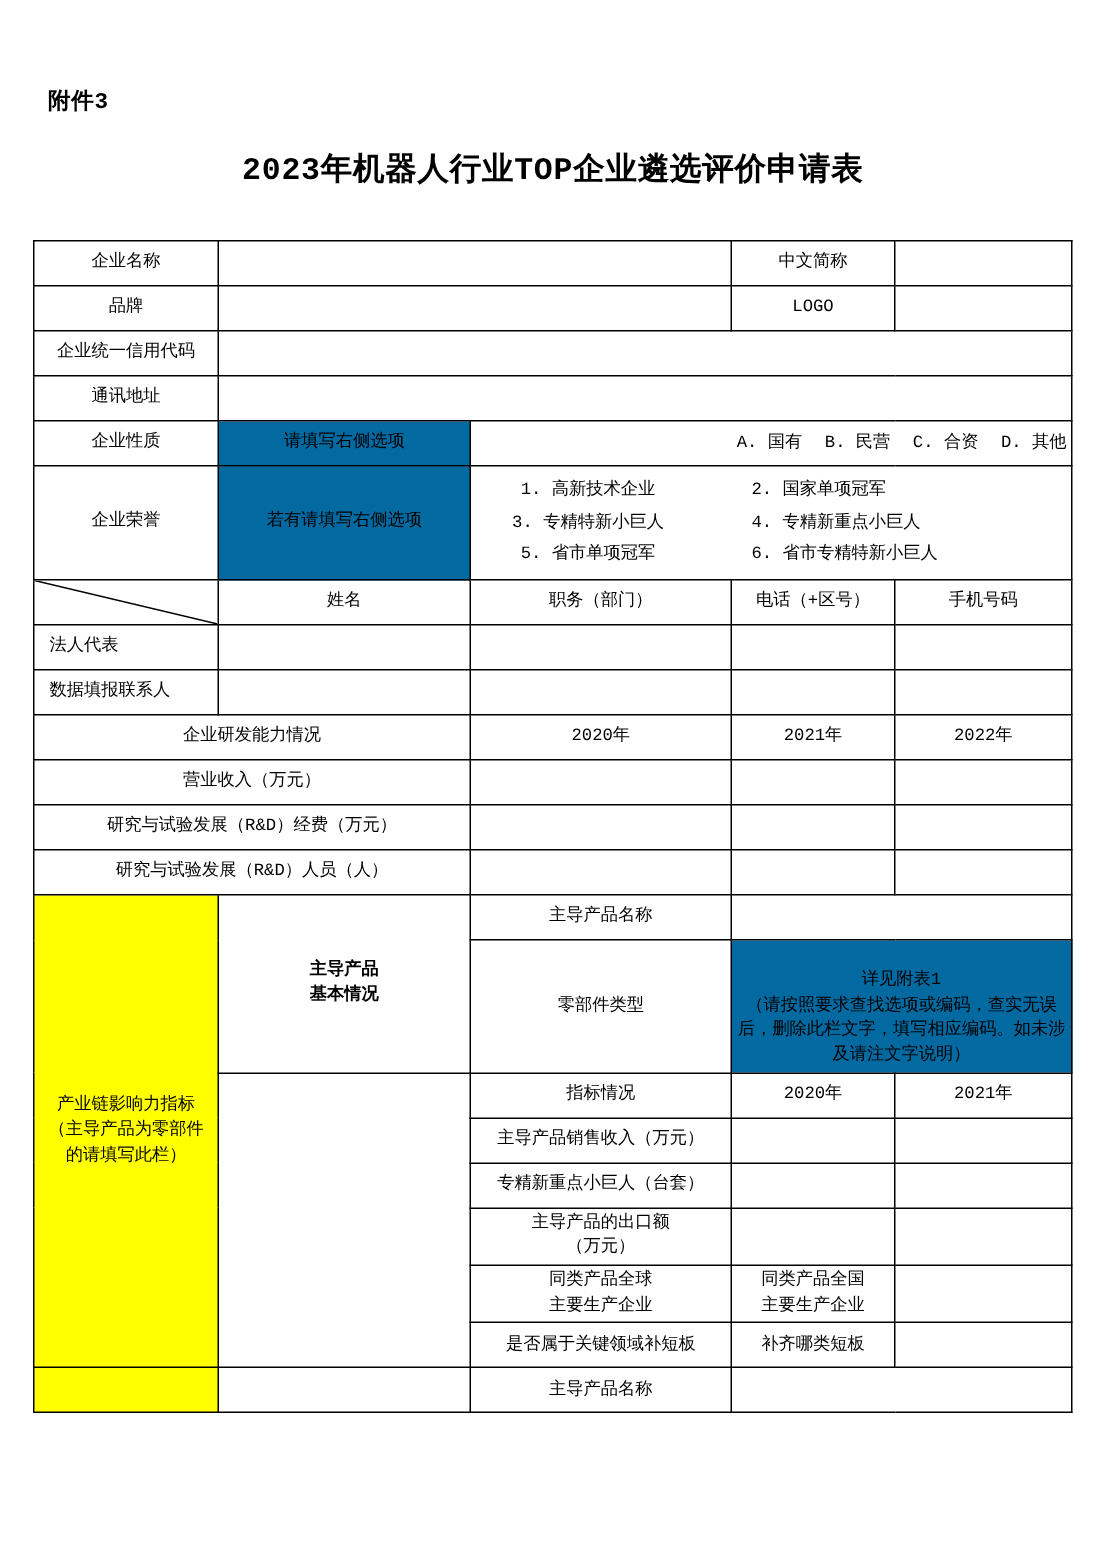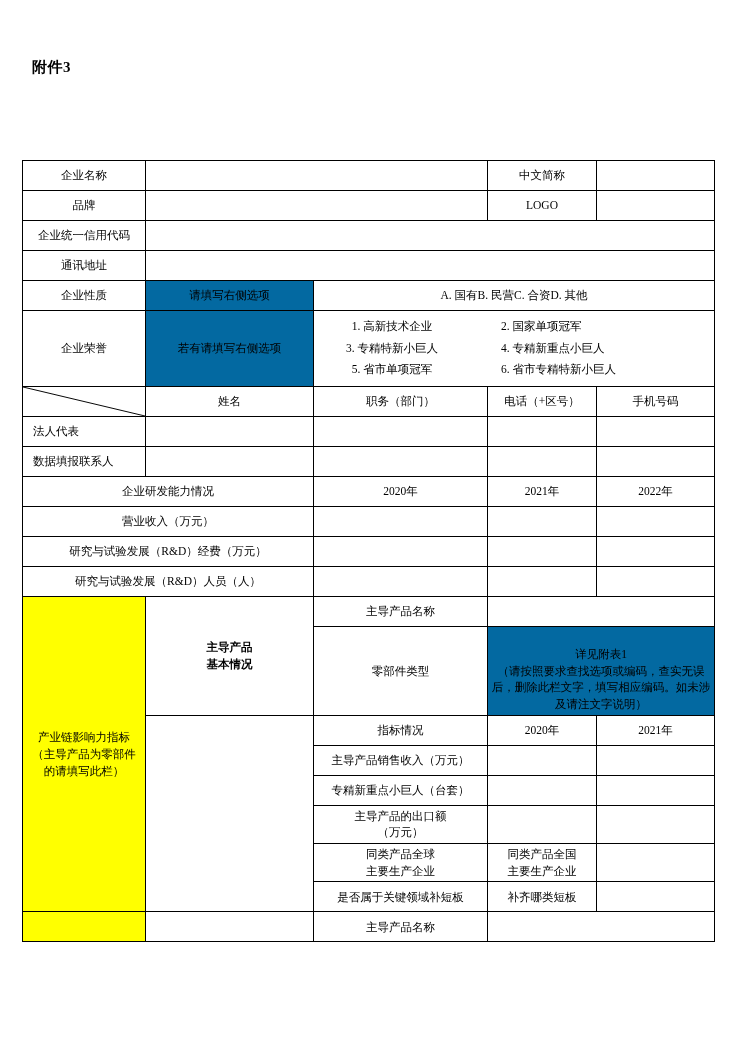--- a/index.html
+++ b/index.html
@@ -14,20 +14,21 @@
     color: #000000;
     position: relative;
     overflow: hidden;
   }
   .page {
     position: relative;
     width: 737px;
     height: 1040px;
     box-sizing: border-box;
     padding: 0 28px;
+    font-family: Liberation Mono, monospace;
   }
   .attachment-label {
     position: absolute;
     left: 32px;
     top: 58px;
     font-size: 15px;
     font-weight: bold;
     letter-spacing: 0.5px;
   }
   .doc-title {
@@ -127,20 +128,21 @@
     font-size: 11px;
   }
 </style>
 </head>
 <body>
 
 <div class="page">
 
   <div class="attachment-label">附件3</div>
 
+  <div class="doc-title">2023年机器人行业TOP企业遴选评价申请表</div>
 
   <table class="form">
     <colgroup>
       <col style="width:123px">
       <col style="width:168px">
       <col style="width:110px">
       <col style="width:64px">
       <col style="width:109px">
       <col style="width:118px">
     </colgroup>
@@ -167,21 +169,21 @@
 
       <tr>
         <td>通讯地址</td>
         <td colspan="5"></td>
       </tr>
 
       <tr>
         <td>企业性质</td>
         <td class="peach">请填写右侧选项</td>
         <td colspan="4">
-          <div class="honor-row" style="justify-content:center;gap:0;">
+          <div class="honor-row" style="justify-content:flex-end;gap:15px;">
             <span>A. 国有</span>
             <span>B. 民营</span>
             <span>C. 合资</span>
             <span>D. 其他</span>
           </div>
         </td>
       </tr>
 
       <tr>
         <td style="height:76px">企业荣誉</td>

